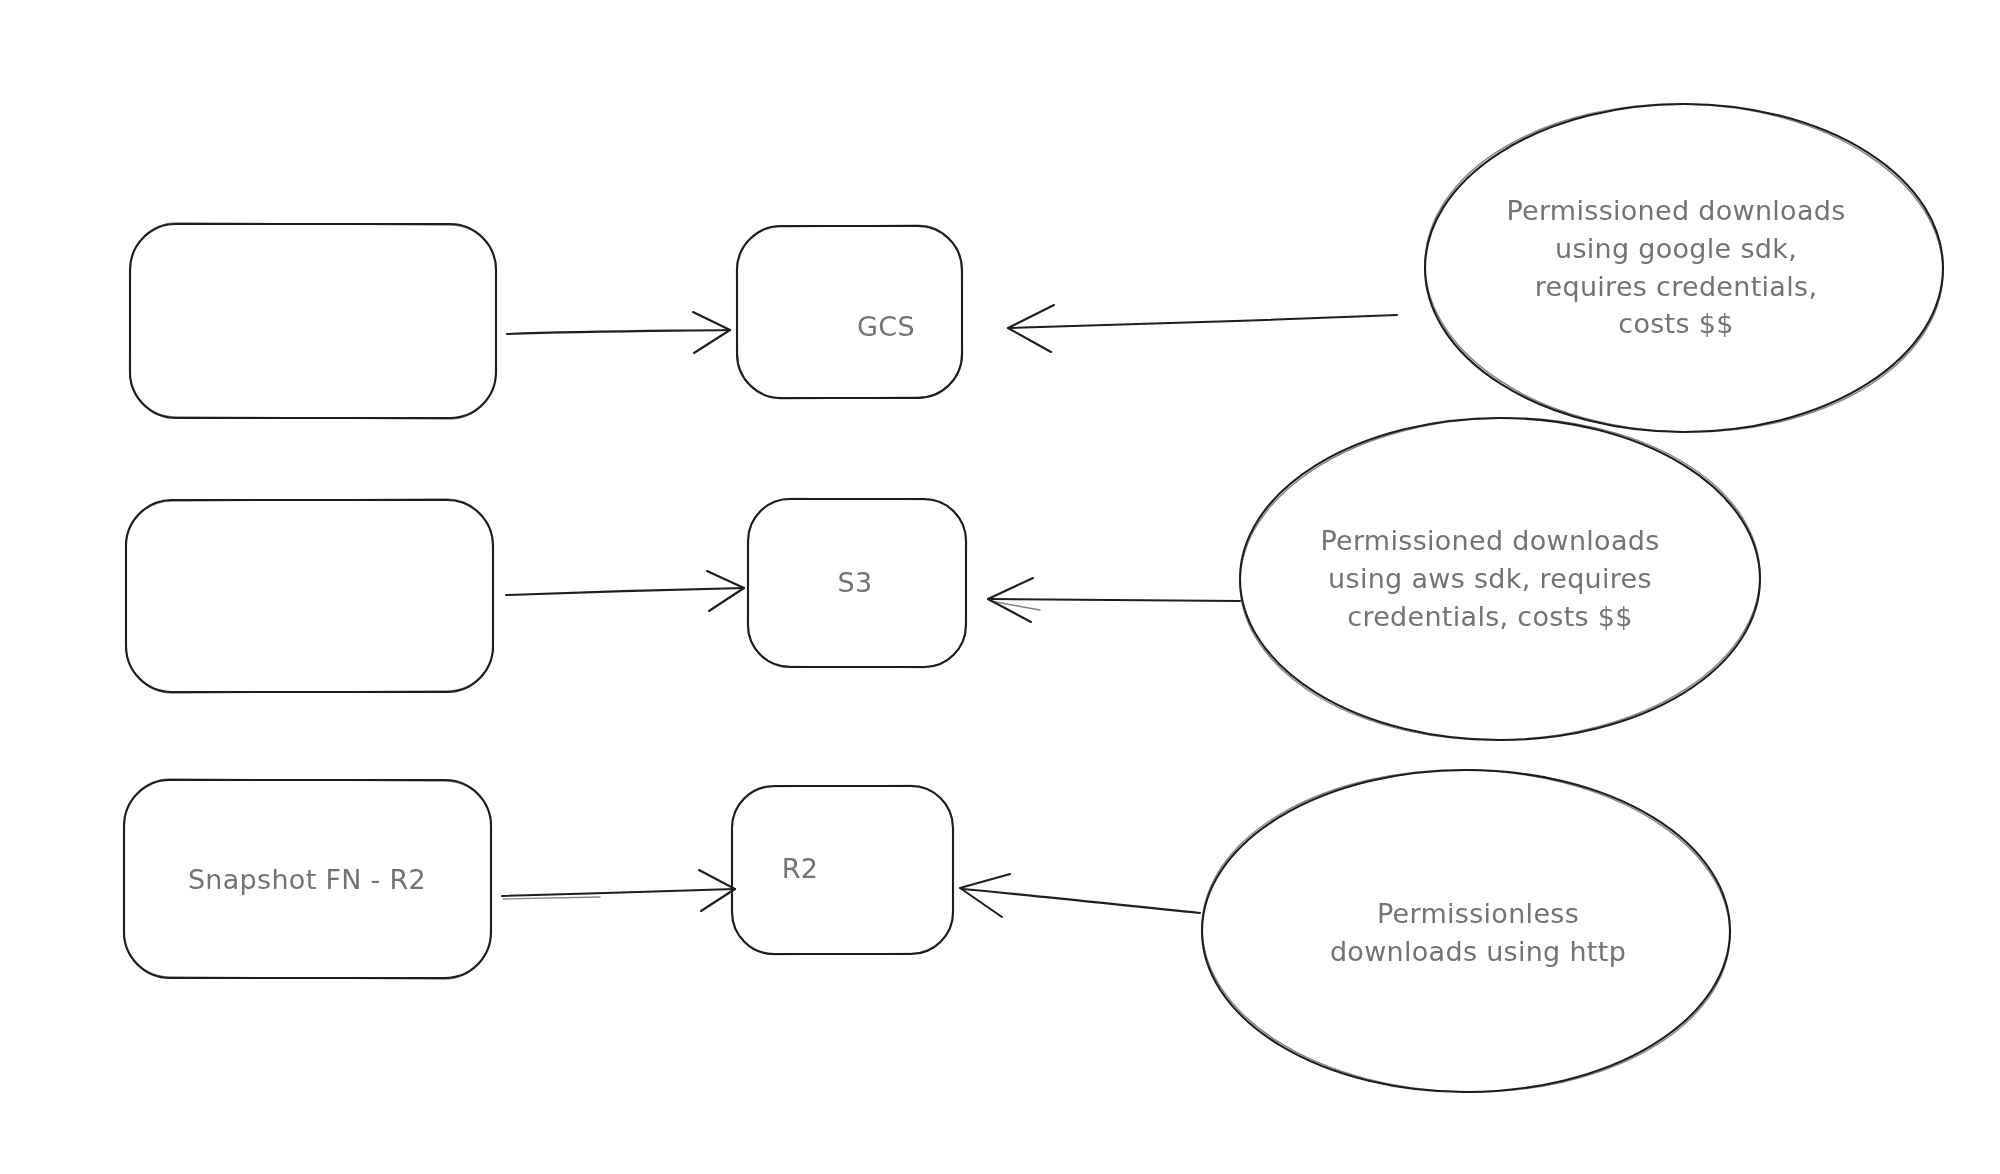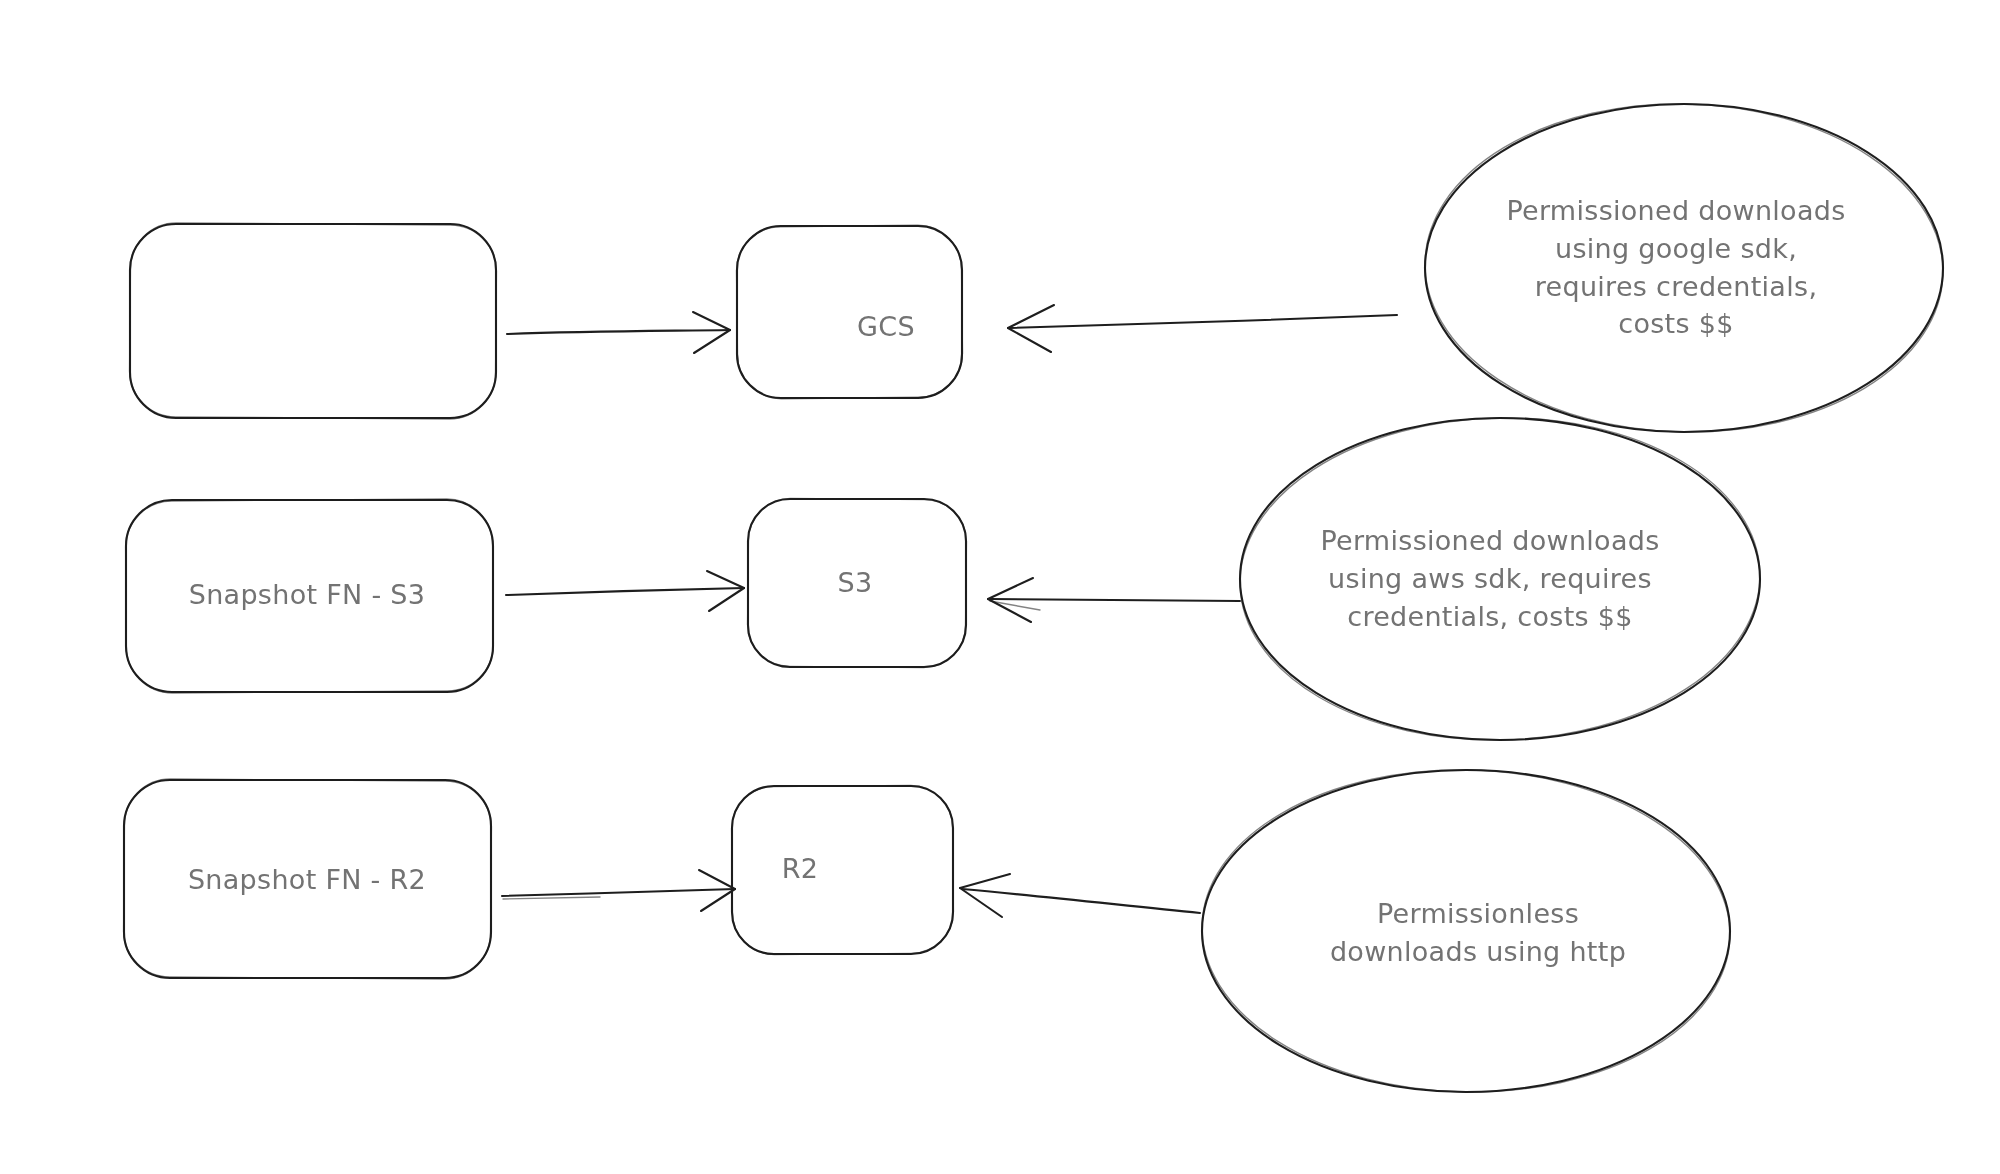--- a/index.html
+++ b/index.html
@@ -113,21 +113,20 @@
       <path class="sketch" d="M1200,913 C1120,905 1040,896 962,889"></path>
       <path class="sketch" d="M960,888 L1010,874"></path>
       <path class="sketch" d="M960,888 L1002,917"></path>
     </g>
 
   </svg>
 
 
   <div class="label" style="left:886px; top:311px; width:200px;margin-top:16px;">GCS</div>
 
-  <div class="label" style="left:307px; top:595px; width:340px;">Snapshot FN - S3</div>
 
   <div class="label" style="left:855px; top:583px; width:200px;">S3</div>
 
   <div class="label" style="left:307px; top:880px; width:340px;">Snapshot FN - R2</div>
 
   <div class="label" style="left:800px; top:869px; width:200px;">R2</div>
 
   <div class="label" style="left:1676px; top:268px; width:430px;">Permissioned downloads
 using google sdk,
 requires credentials,

